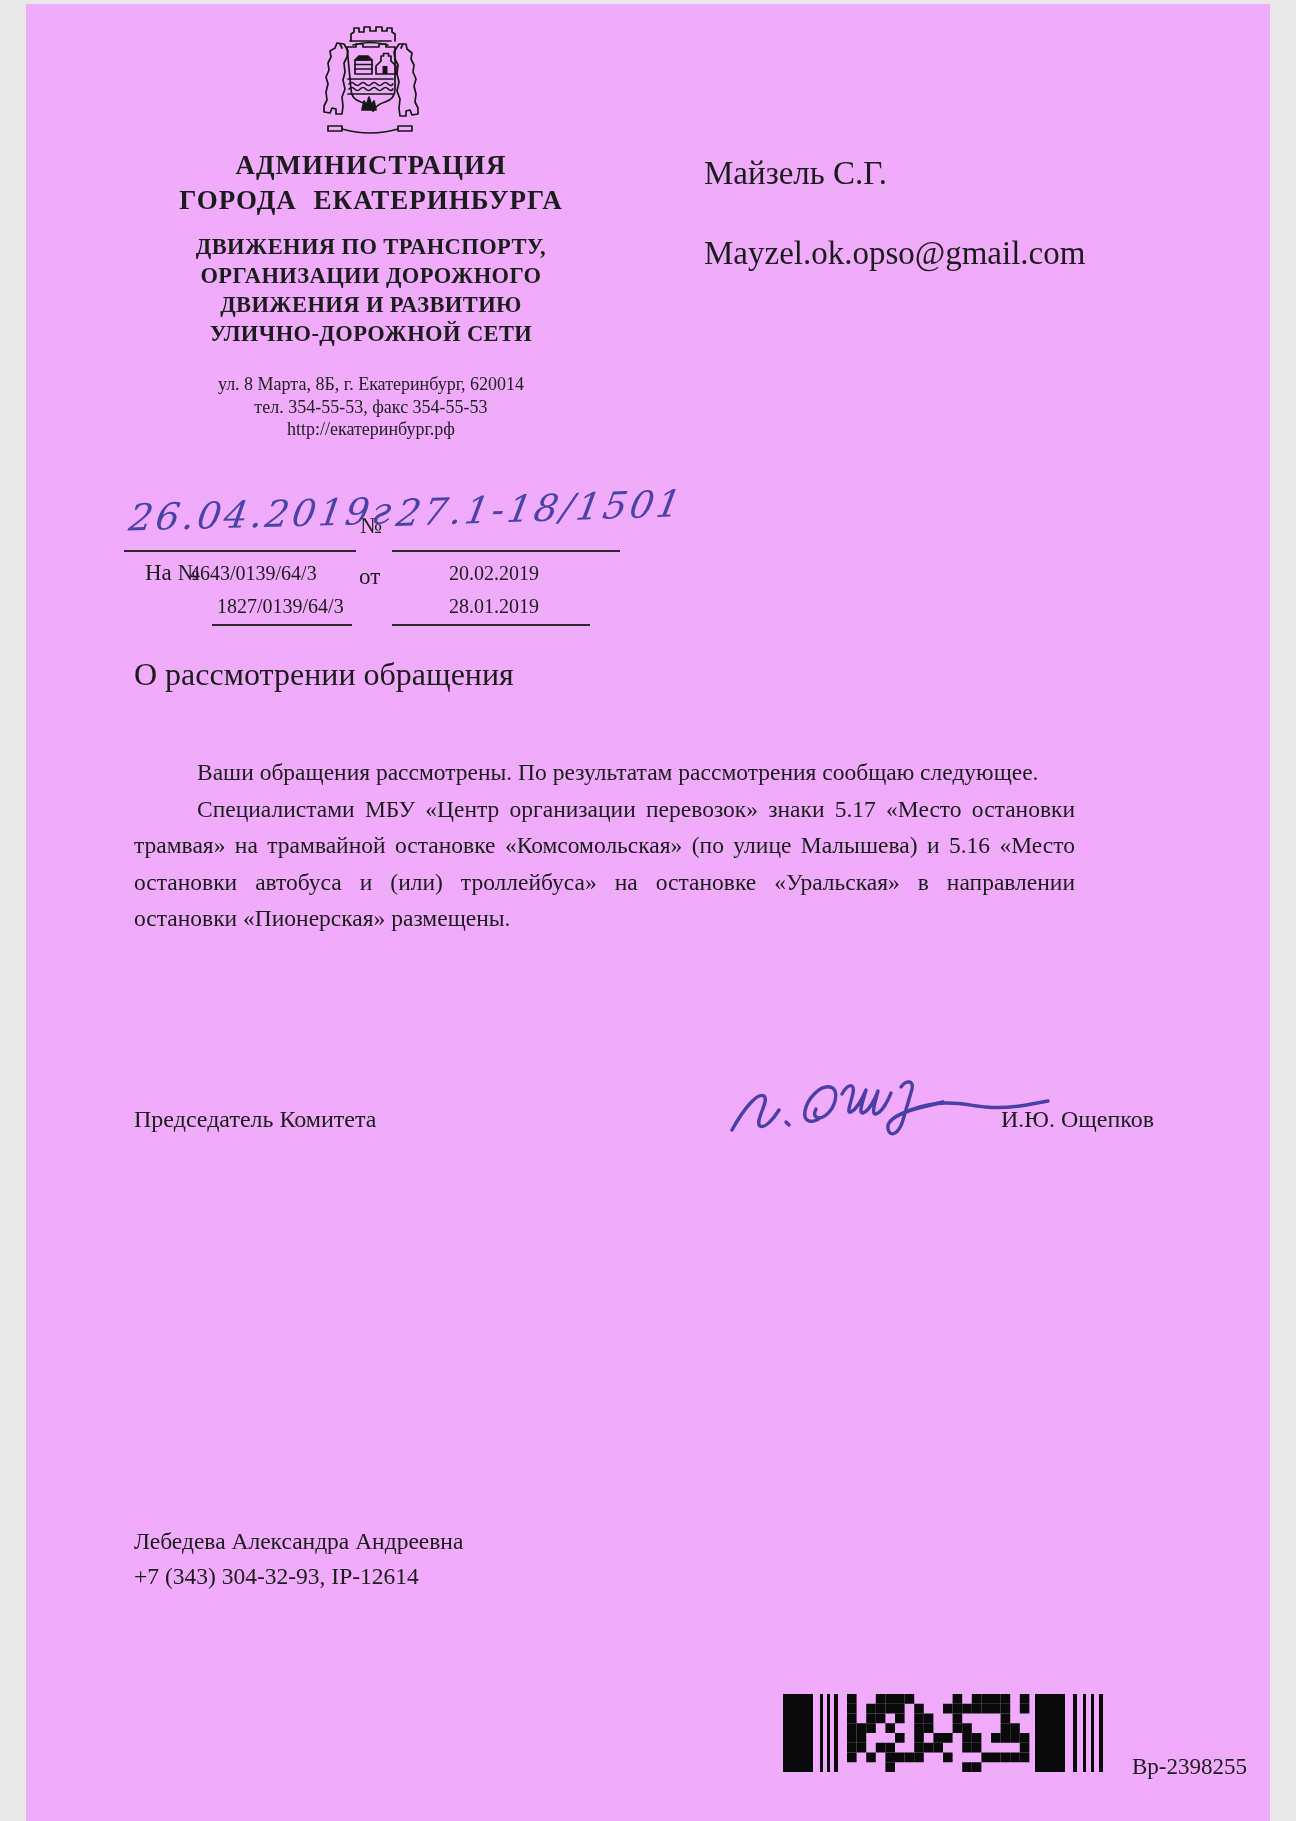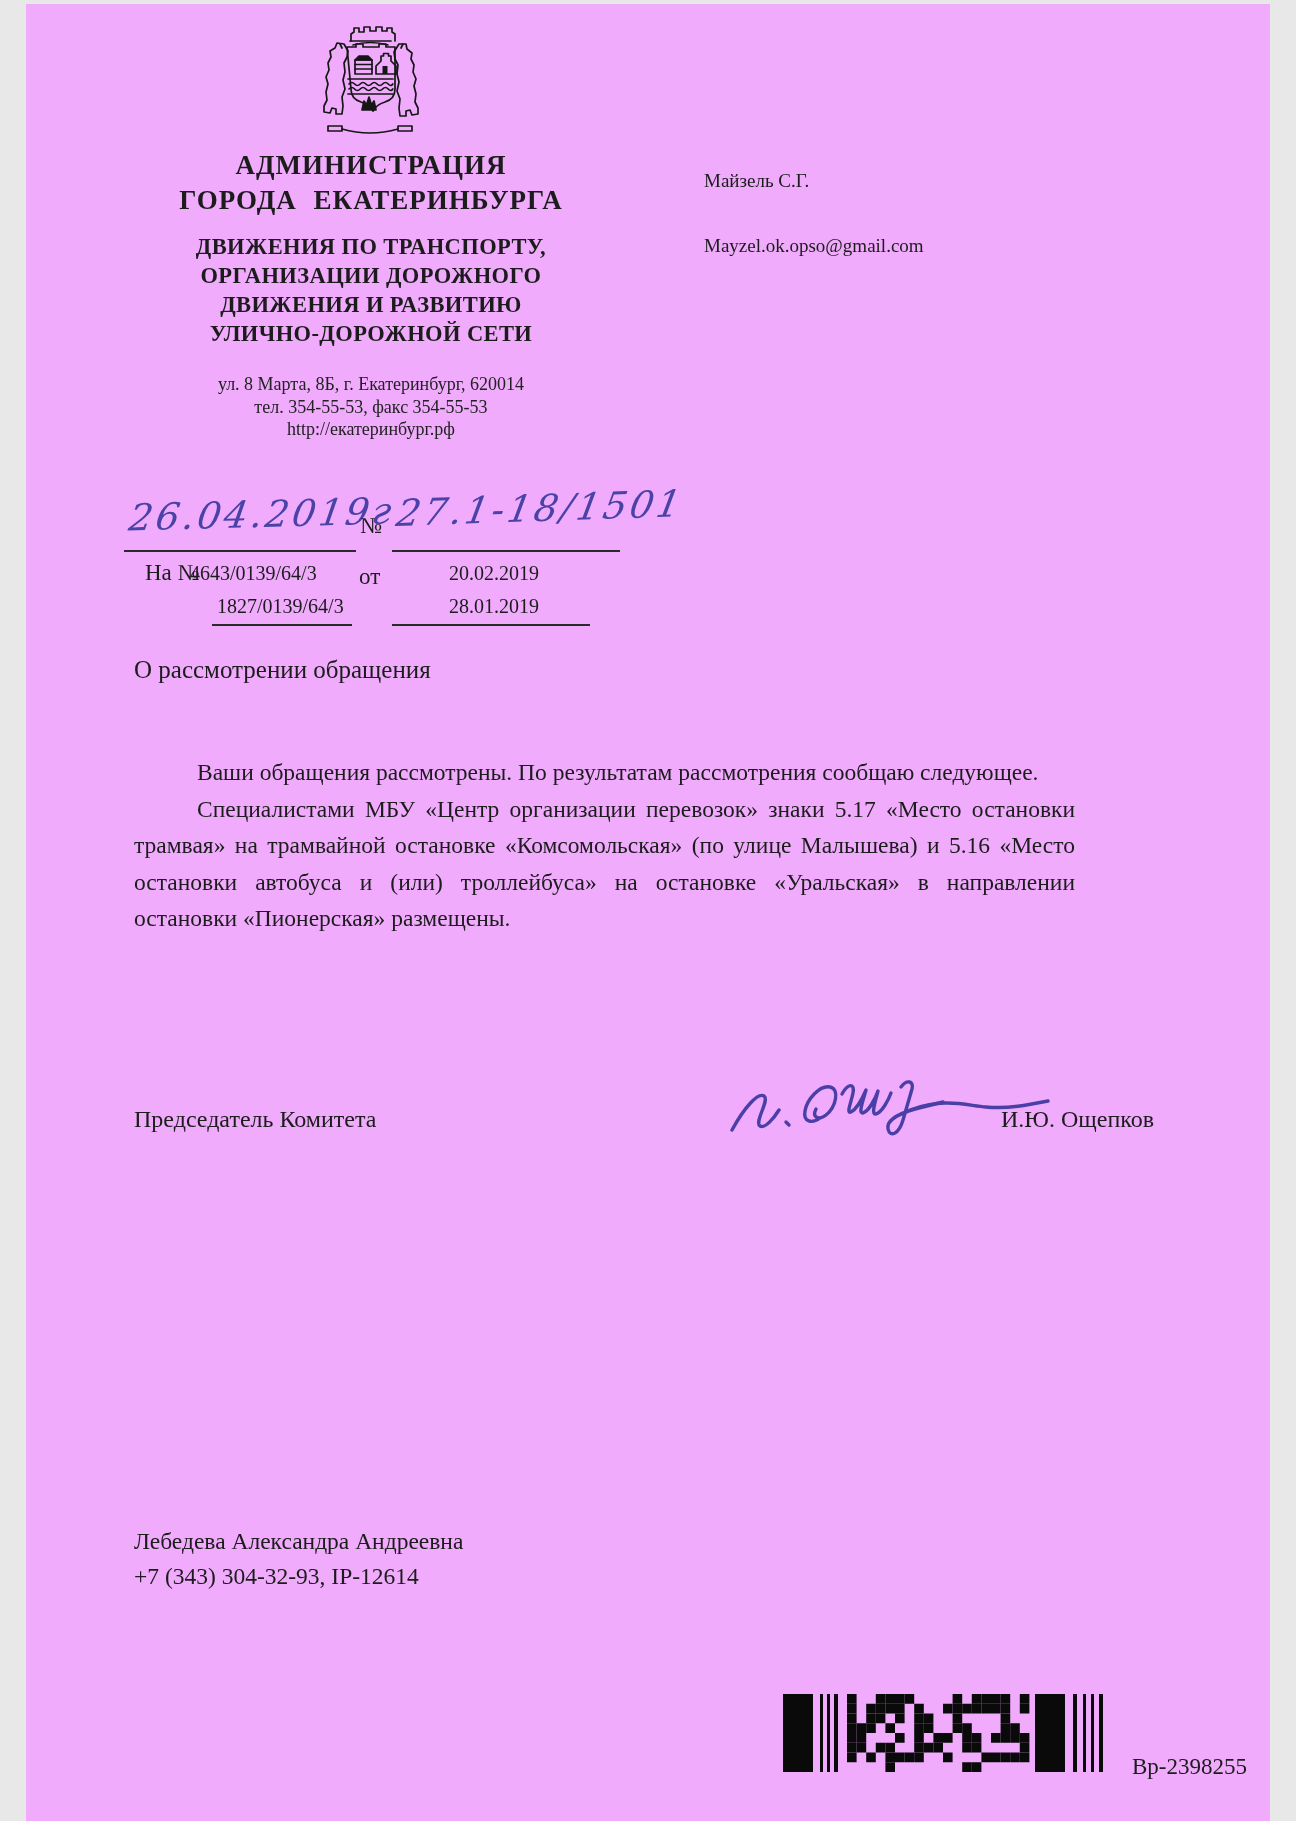--- a/index.html
+++ b/index.html
@@ -23,21 +23,21 @@
     text-align:center;
   }
   .org-line{
     font-weight:bold;font-size:27px;line-height:35px;letter-spacing:1px;
   }
   .org-line-2{word-spacing:9px;}
   .committee{margin-top:14px;font-weight:bold;font-size:22.5px;line-height:29px;letter-spacing:.4px;}
   .address{margin-top:25px;font-size:18px;line-height:22.5px;color:#222;}
 
   
-  .recipient{left:678px;top:166px;width:460px;font-size:19px;}
+  .recipient{left:678px;top:151px;width:460px;font-size:33px;}
   .recipient .email{margin-top:43px;}
 
   
   .handwriting{
     font-family:"DejaVu Serif","Liberation Serif",serif;
     font-style:italic;
     color:#4a42a6;
     letter-spacing:3px;
     white-space:nowrap;
   }
@@ -51,21 +51,21 @@
   .u-indate{left:366px;top:620px;width:198px;}
   .ref-label{font-size:23px;}
   .ref-small{font-size:20px;}
   .pos-na{left:119px;top:556px;}
   .pos-innum1{left:164px;top:558px;}
   .pos-ot{left:333px;top:560px;}
   .pos-indate1{left:423px;top:558px;}
   .pos-innum2{left:191px;top:591px;}
   .pos-indate2{left:423px;top:591px;}
 
-  .subject{left:108px;top:652px;font-size:25px;}
+  .subject{left:108px;top:652px;font-size:32px;}
 
   
   .body-block{left:108px;top:750px;width:941px;font-size:23.5px;line-height:36.5px;}
   .salutation{text-align:center;margin:0 0 38px 0;}
   .body-block p.par{margin:0;text-align:justify;text-indent:63px;}
 
   
   .sig-title{left:108px;top:1102px;font-size:24px;}
   .sig-name{left:975px;top:1102px;font-size:24px;}
   .sig-scribble{left:698px;top:1052px;}

